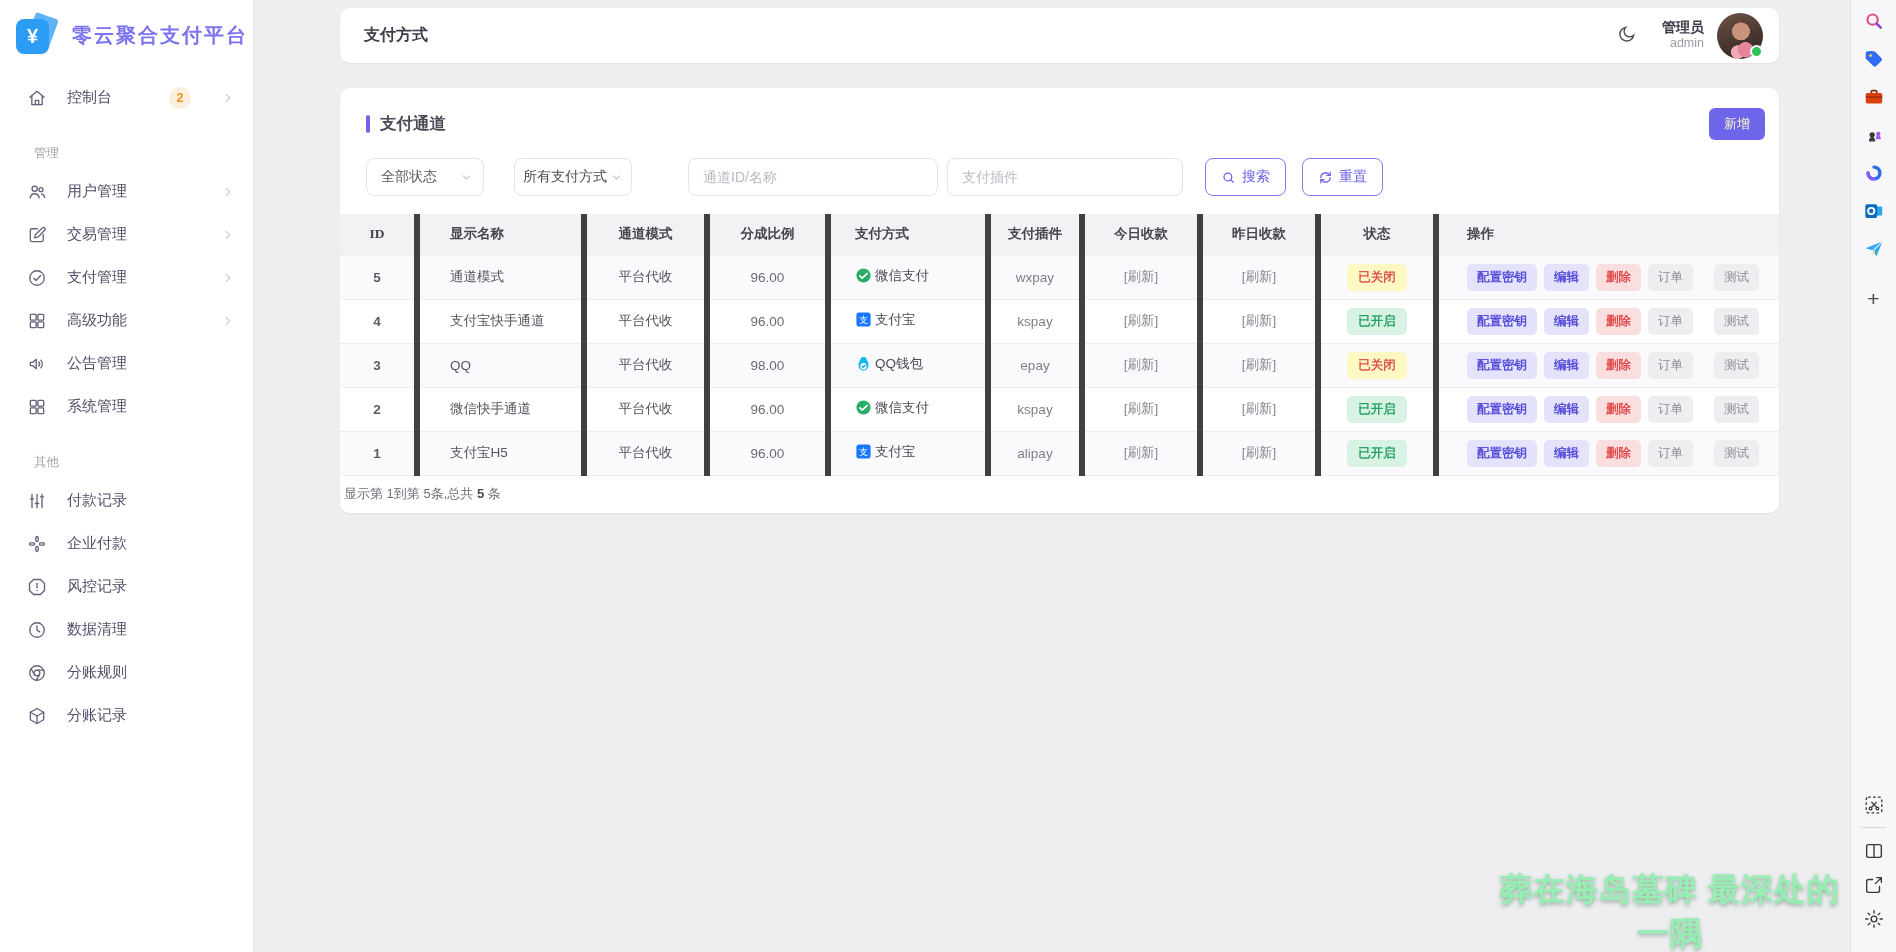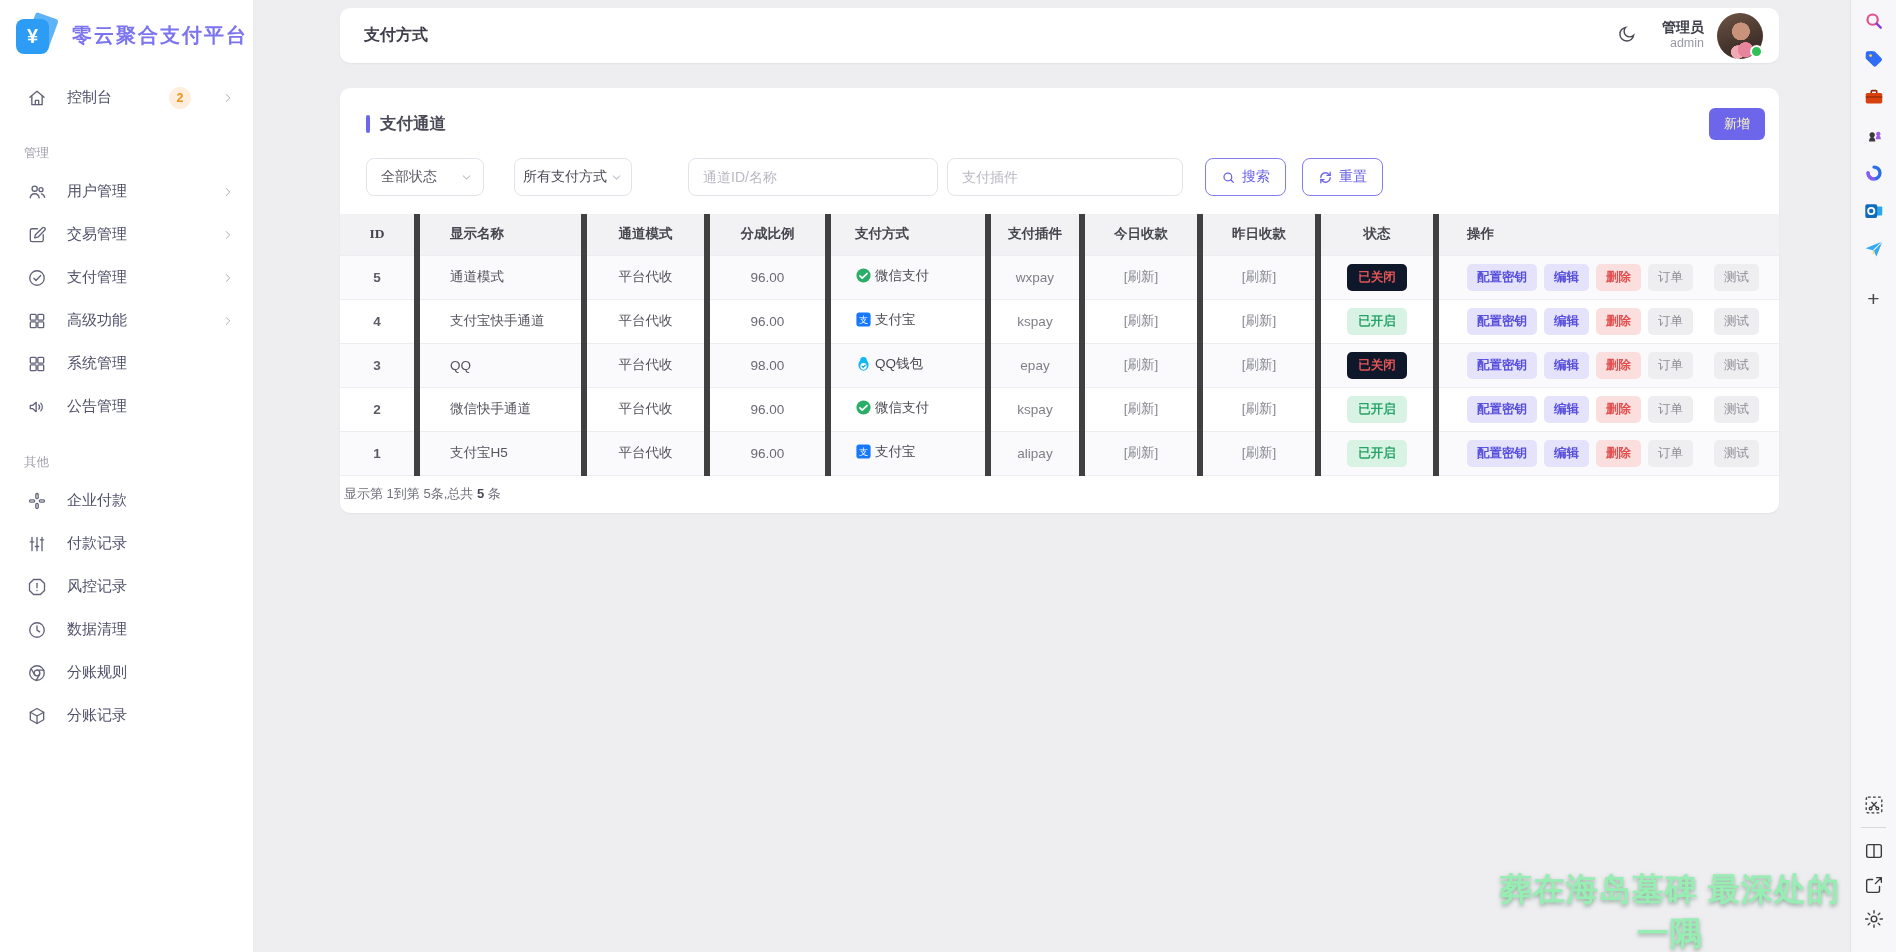--- a/index.html
+++ b/index.html
@@ -20,21 +20,21 @@
   .logo-text{color:#7b73ef;font-size:20px;font-weight:700;letter-spacing:2px;white-space:nowrap;}
   .side-item{display:flex;align-items:center;gap:20px;height:43px;padding:0 18px 0 27px;
     color:#50506a;font-size:15px;cursor:pointer;}
   .side-item .s-icon{width:20px;height:20px;color:#62627a;flex:none;display:flex;}
   .side-item .s-icon svg{width:20px;height:20px;}
   .side-item .s-label{flex:1;}
   .badge-pill{width:22px;height:22px;border-radius:50%;background:#fdeedd;color:#f0921c;
     font-size:12.5px;font-weight:700;display:flex;align-items:center;justify-content:center;margin-right:10px;}
   .chev{color:#a7a7b3;display:flex;}
   .chev svg{width:14px;height:14px;}
-  .section-label{color:#a2a2ad;font-size:12.5px;padding-left:24px;margin:26px 0 8px;}
+  .section-label{color:#a2a2ad;font-size:12.5px;padding-left:34px;margin:26px 0 8px;}
   #dashboard-item{margin-top:10px;}
   
   .topbar{position:absolute;left:340px;top:8px;width:1439px;height:55px;background:#fff;
     border-radius:10px;display:flex;align-items:center;box-sizing:border-box;
     padding:0 16px 0 24px;box-shadow:0 1px 2px rgba(20,20,40,.05);z-index:2;}
   .topbar-title{font-size:16px;font-weight:600;color:#3e3e4a;flex:1;}
   .moon-btn{width:26px;height:26px;display:flex;align-items:center;justify-content:center;
     color:#4a4a55;cursor:pointer;margin-right:22px;}
   .userblock{text-align:right;margin-right:13px;line-height:1.25;}
   .username{font-size:14px;font-weight:700;color:#3e3e4a;}
@@ -91,21 +91,21 @@
   .c-status{width:118px;}
   .c-ops{text-align:left;padding-left:28px;}
   td.c-id{font-weight:600;color:#5b5b66;}
   td.c-ratio{color:#6a6a75;}
   td.c-plugin{color:#7e7e88;}
   .method-wrap{display:inline-flex;align-items:center;gap:3px;color:#4a4a54;}
   .method-wrap svg{width:17px;height:17px;flex:none;}
   .refresh-link{color:#8a8a94;cursor:pointer;}
   .status-badge{display:inline-block;padding:5px 11px;border-radius:5px;font-size:12.5px;font-weight:700;cursor:default;}
   .st-open{background:#d8f3e4;color:#27a468;}
-  .st-closed{background:#0f172a;color:#e05555;}
+  .st-closed{background:#fef9c3;color:#e05555;}
   .chip{display:inline-block;padding:5px 10px;border-radius:5px;font-size:12.5px;margin-right:7px;cursor:pointer;}
   .chip-purple{background:#e5e3fb;color:#5850dc;font-weight:700;}
   .chip-red{background:#fbdfdf;color:#e14f4f;font-weight:700;}
   .chip-gray{background:#eeeef1;color:#8b8b94;}
   .chip-gap{margin-left:14px;}
   .summary{font-size:13px;color:#6f6f7a;margin:9px 0 0 4px;}
   .summary b{color:#4a4a55;}
   
   .rail{position:absolute;right:0;top:0;width:46px;height:952px;background:#f7f7f9;
     border-left:1px solid #e3e3e6;box-sizing:border-box;z-index:5;}
@@ -207,58 +207,58 @@
         <span class="s-label">高级功能</span>
         <span class="chev">
           <svg viewBox="0 0 24 24" fill="none" stroke="currentColor" stroke-width="1.6" stroke-linecap="round" stroke-linejoin="round">
             <path d="m9 6 6 6-6 6"></path>
           </svg>
         </span>
       </div>
       <div class="side-item">
         <span class="s-icon">
           <svg viewBox="0 0 24 24" fill="none" stroke="currentColor" stroke-width="1.6" stroke-linecap="round" stroke-linejoin="round">
+            <path d="M4 10v4h3l4 3.6V6.4L7 10z"></path>
+            <path d="M14.2 9.6a3.8 3.8 0 0 1 0 4.8"></path>
+            <path d="M16.6 7.4a7 7 0 0 1 0 9.2"></path>
+          </svg>
+        </span>
+        <span class="s-label">公告管理</span>
+      </div>
+      <div class="side-item">
+        <span class="s-icon">
+          <svg viewBox="0 0 24 24" fill="none" stroke="currentColor" stroke-width="1.6" stroke-linecap="round" stroke-linejoin="round">
             <rect x="4" y="4" width="7" height="7" rx="1"></rect>
             <rect x="13" y="4" width="7" height="7" rx="1"></rect>
             <rect x="4" y="13" width="7" height="7" rx="1"></rect>
             <rect x="13" y="13" width="7" height="7" rx="1"></rect>
           </svg>
         </span>
         <span class="s-label">系统管理</span>
       </div>
-      <div class="side-item">
-        <span class="s-icon">
-          <svg viewBox="0 0 24 24" fill="none" stroke="currentColor" stroke-width="1.6" stroke-linecap="round" stroke-linejoin="round">
-            <path d="M4 10v4h3l4 3.6V6.4L7 10z"></path>
-            <path d="M14.2 9.6a3.8 3.8 0 0 1 0 4.8"></path>
-            <path d="M16.6 7.4a7 7 0 0 1 0 9.2"></path>
-          </svg>
-        </span>
-        <span class="s-label">公告管理</span>
-      </div>
       <div class="section-label">其他</div>
+      <div class="side-item">
+        <span class="s-icon">
+          <svg viewBox="0 0 24 24" fill="none" stroke="currentColor" stroke-width="1.6" stroke-linecap="round" stroke-linejoin="round">
+            <path d="M6 4v16M12 4v16M18 4v16"></path>
+            <path d="M4 9.5h4M10 15h4M16 7h4"></path>
+          </svg>
+        </span>
+        <span class="s-label">付款记录</span>
+      </div>
       <div class="side-item">
         <span class="s-icon">
           <svg viewBox="0 0 24 24" fill="none" stroke="currentColor" stroke-width="1.6" stroke-linecap="round" stroke-linejoin="round">
             <rect x="10.6" y="3" width="2.8" height="6.2" rx="1.4"></rect>
             <rect x="10.6" y="14.8" width="2.8" height="6.2" rx="1.4"></rect>
             <rect x="3" y="10.6" width="6.2" height="2.8" rx="1.4"></rect>
             <rect x="14.8" y="10.6" width="6.2" height="2.8" rx="1.4"></rect>
           </svg>
         </span>
         <span class="s-label">企业付款</span>
-      </div>
-      <div class="side-item">
-        <span class="s-icon">
-          <svg viewBox="0 0 24 24" fill="none" stroke="currentColor" stroke-width="1.6" stroke-linecap="round" stroke-linejoin="round">
-            <path d="M6 4v16M12 4v16M18 4v16"></path>
-            <path d="M4 9.5h4M10 15h4M16 7h4"></path>
-          </svg>
-        </span>
-        <span class="s-label">付款记录</span>
       </div>
       <div class="side-item">
         <span class="s-icon">
           <svg viewBox="0 0 24 24" fill="none" stroke="currentColor" stroke-width="1.6" stroke-linecap="round" stroke-linejoin="round">
             <polygon points="7.9 3 16.1 3 21 7.9 21 16.1 16.1 21 7.9 21 3 16.1 3 7.9"></polygon>
             <path d="M12 7.6v5.2"></path>
             <path d="M12 16.2h.01"></path>
           </svg>
         </span>
         <span class="s-label">风控记录</span>

